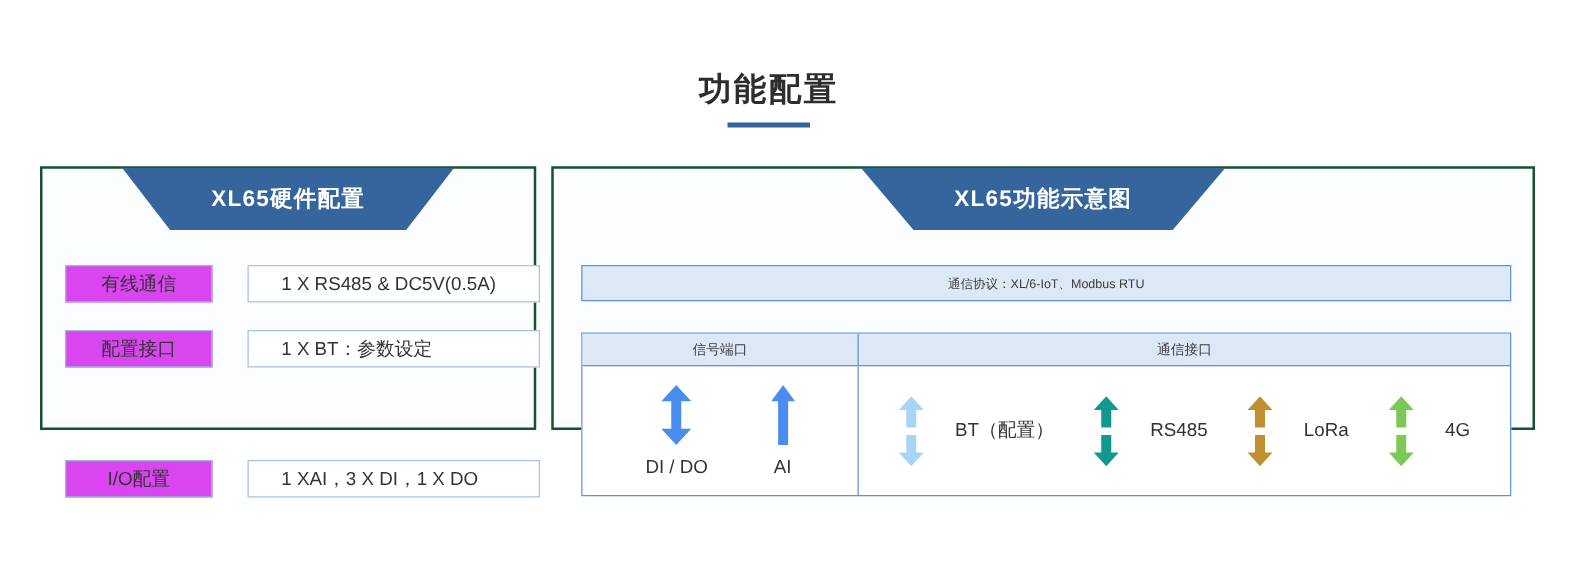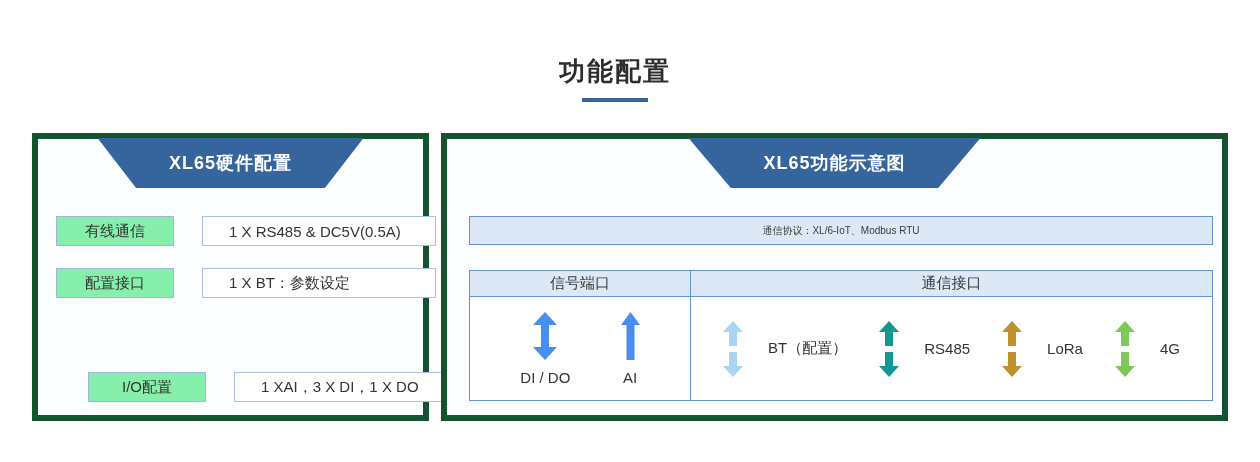--- a/index.html
+++ b/index.html
@@ -27,23 +27,23 @@
   }
   .title-underline {
     width: 66px; height: 4px;
     background: #36659e;
     margin: 9px auto 0 auto;
   }
 
   
   .panel {
     position: absolute;
-    top: 133px; height: 288px;
+    top: 133px; height: 211px;
     background: #fcfdff;
-    border: 6px solid #14532d;
+    border: 2px solid #14532d;
   }
   .panel-left  { left: 32px;  width: 397px; }
   .panel-right { left: 441px; width: 787px; }
 
   .trapezoid {
     position: absolute;
     top: -1px; left: 50%;
     transform: translateX(-50%);
     height: 50px;
     background: #36659e;
@@ -57,25 +57,25 @@
     letter-spacing: 1px;
   }
   .trapezoid-left  { width: 266px; }
   .trapezoid-right { width: 292px; }
 
   
   .hw-row { position: absolute; left: 18px; width: 362px; height: 30px; }
   .hw-row-0 { top: 77px; }
   .hw-row-1 { top: 129px; }
   .hw-row-2 { top: 181px; }
-  .hw-row-3 { top: 233px; margin-left: 32px; }
+  .hw-row-3 { top: 233px; }
   .hw-label {
     position: absolute; left: 0; top: 0;
     width: 118px; height: 30px;
-    background: #86efac;
+    background: #d946ef;
     border: 1px solid #9db8de;
     display: flex; align-items: center; justify-content: center;
     font-size: 15px; color: #333333;
   }
   .hw-value {
     position: absolute; left: 146px; top: 0;
     width: 234px; height: 30px;
     background: #ffffff;
     border: 1px solid #a9c2e4;
     display: flex; align-items: center;
@@ -100,21 +100,21 @@
     width: 744px; height: 131px;
     border: 1px solid #6292d4;
     background: #ffffff;
     display: flex; flex-direction: column;
   }
   .table-head {
     display: flex;
     height: 26px;
     background: #dde8f6;
     border-bottom: 1px solid #6292d4;
-    font-size: 15px; color: #3a3a3a;
+    font-size: 11px; color: #3a3a3a;
   }
   .th-signal {
     width: 221px;
     border-right: 1px solid #6292d4;
     display: flex; align-items: center; justify-content: center;
   }
   .th-comm {
     flex: 1;
     display: flex; align-items: center; justify-content: center;
   }

